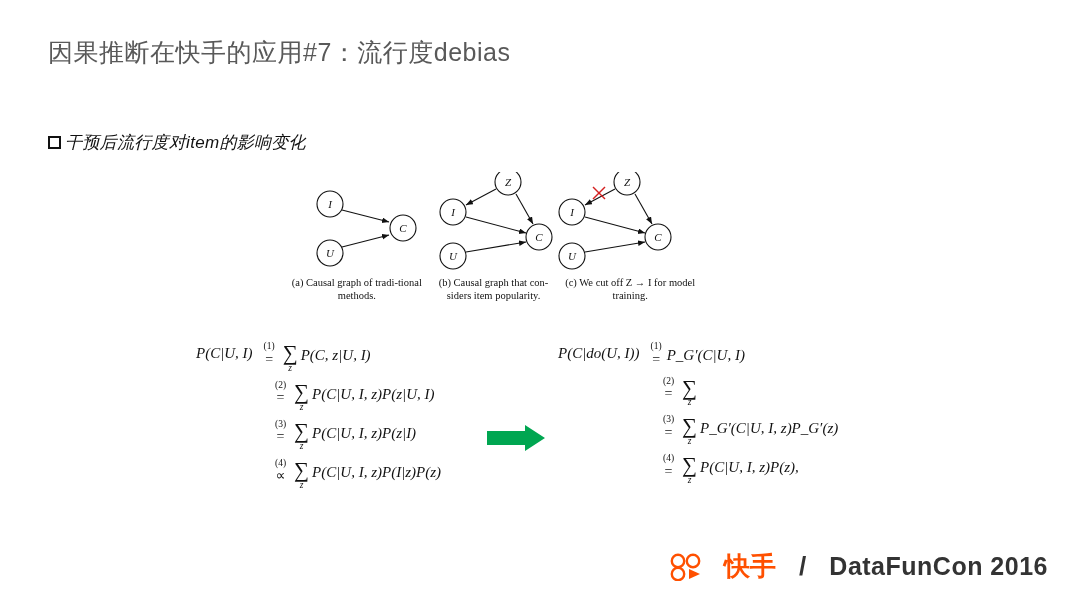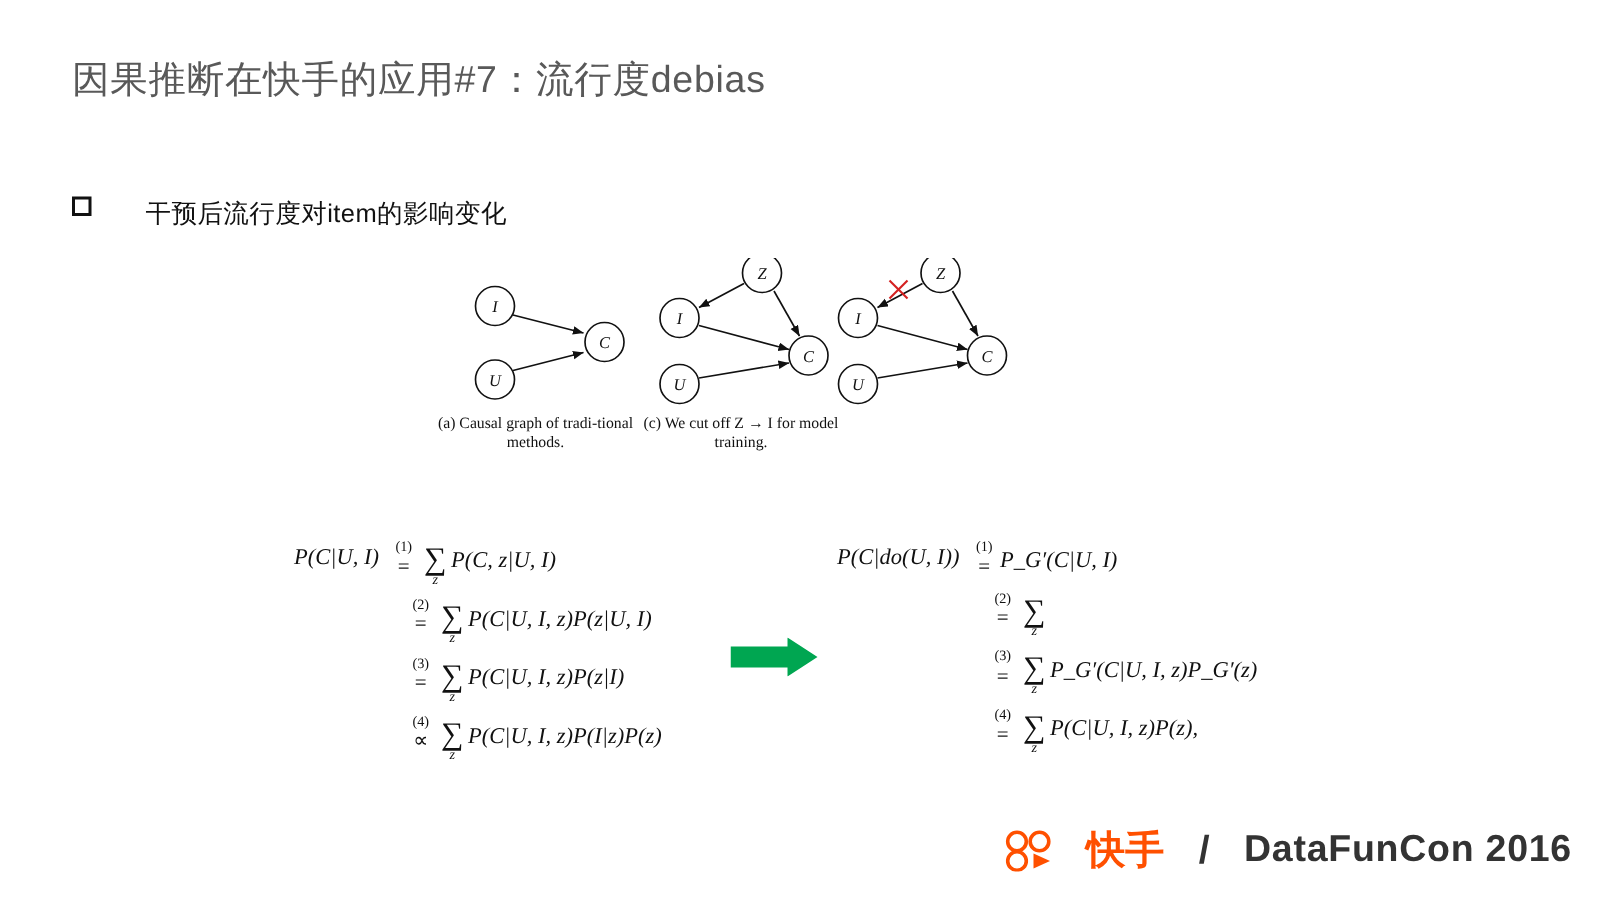--- a/index.html
+++ b/index.html
@@ -26,21 +26,23 @@
     color: #595959;
     font-family: "Liberation Sans", sans-serif;
     letter-spacing: 0.5px;
     white-space: nowrap;
   }
   .bullet-row {
     position: absolute;
     left: 48px;
     top: 131px;
     display: flex;
-    gap: 36px;
+    align-items: center;
+    gap: 4px;
+    font-style: italic;
   }
   .bullet-marker {
     width: 13px;
     height: 13px;
     border: 2px solid #111;
     box-sizing: border-box;
     display: inline-block;
   }
   .bullet-text {
     font-size: 17px;
@@ -70,21 +72,20 @@
     color: #111;
     line-height: 1.25;
     text-align: center;
   }
   .fig-cap { width: 137px; padding-right: 3px; box-sizing: border-box; }
 
   
   .math {
     font-family: "Liberation Serif", serif;
     color: #111;
-    margin-top: 19px;
   }
   .eq-left {
     position: absolute;
     left: 196px;
     top: 345px;
     font-size: 15px;
   }
   .eq-right {
     position: absolute;
     left: 558px;
@@ -229,20 +230,21 @@
           <line x1="345" y1="22" x2="362" y2="52" stroke="#111" stroke-width="1.1" marker-end="url(#ah)"></line>
           <line x1="295" y1="45" x2="355" y2="61" stroke="#111" stroke-width="1.1" marker-end="url(#ah)"></line>
           <line x1="295" y1="80" x2="355" y2="70" stroke="#111" stroke-width="1.1" marker-end="url(#ah)"></line>
         </g>
       </g>
     </svg>
   </div>
 
   <div class="fig-captions">
     <div class="fig-cap">(a)  Causal  graph  of  tradi-tional methods.</div>
+    <div class="fig-cap">(b)  Causal  graph  that  con-siders item popularity.</div>
     <div class="fig-cap">(c)  We  cut  off  Z → I for model training.</div>
   </div>
 
   <div class="eq-left math">
 
     <div class="eq-line">
       <span class="lhs">P(C|U, I)</span>
       <span class="eq-rel">
         <span class="num">(1)</span>
         <span class="sym">=</span>

